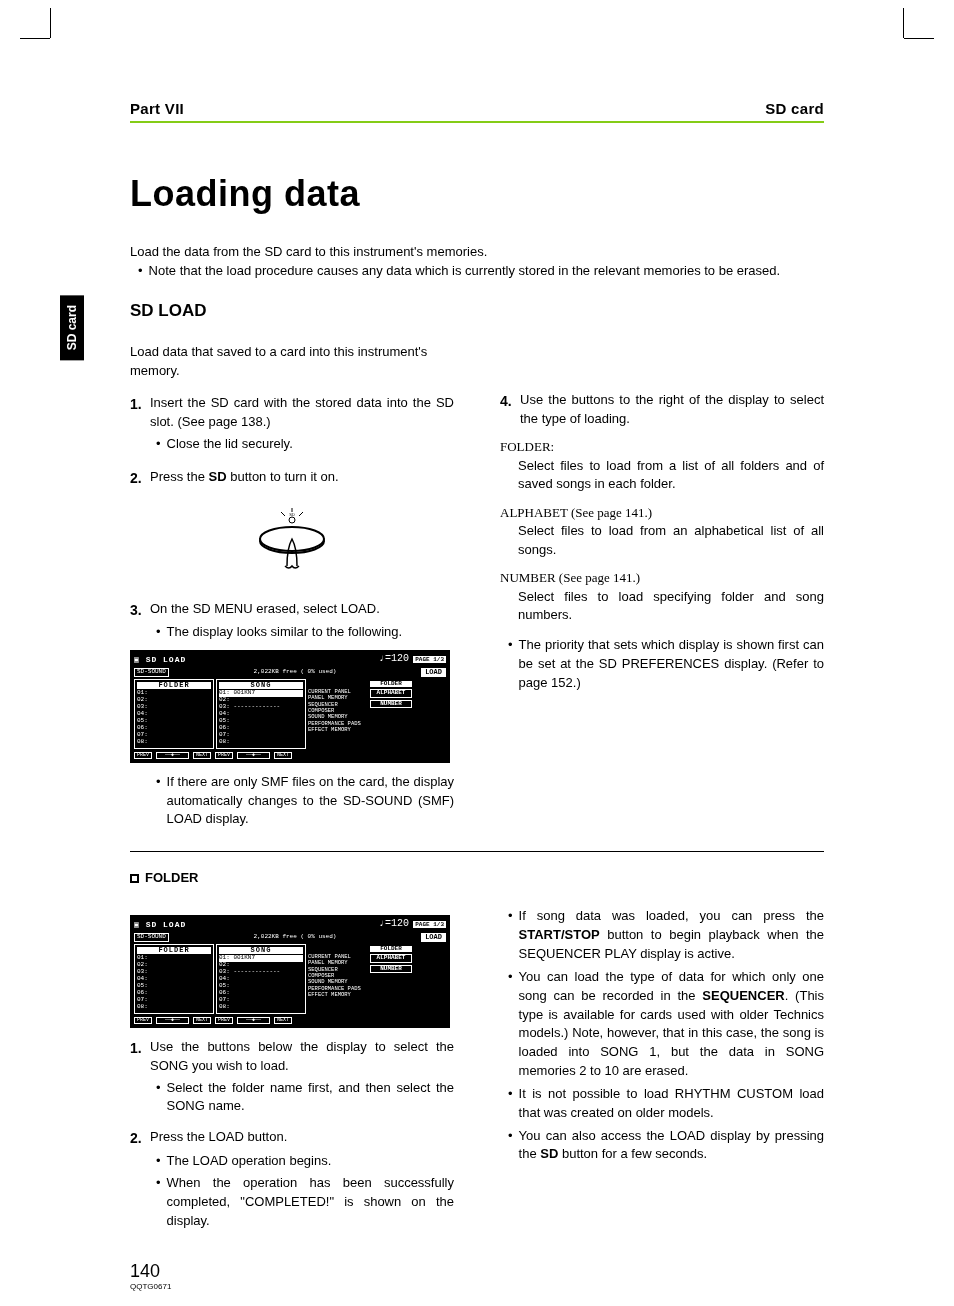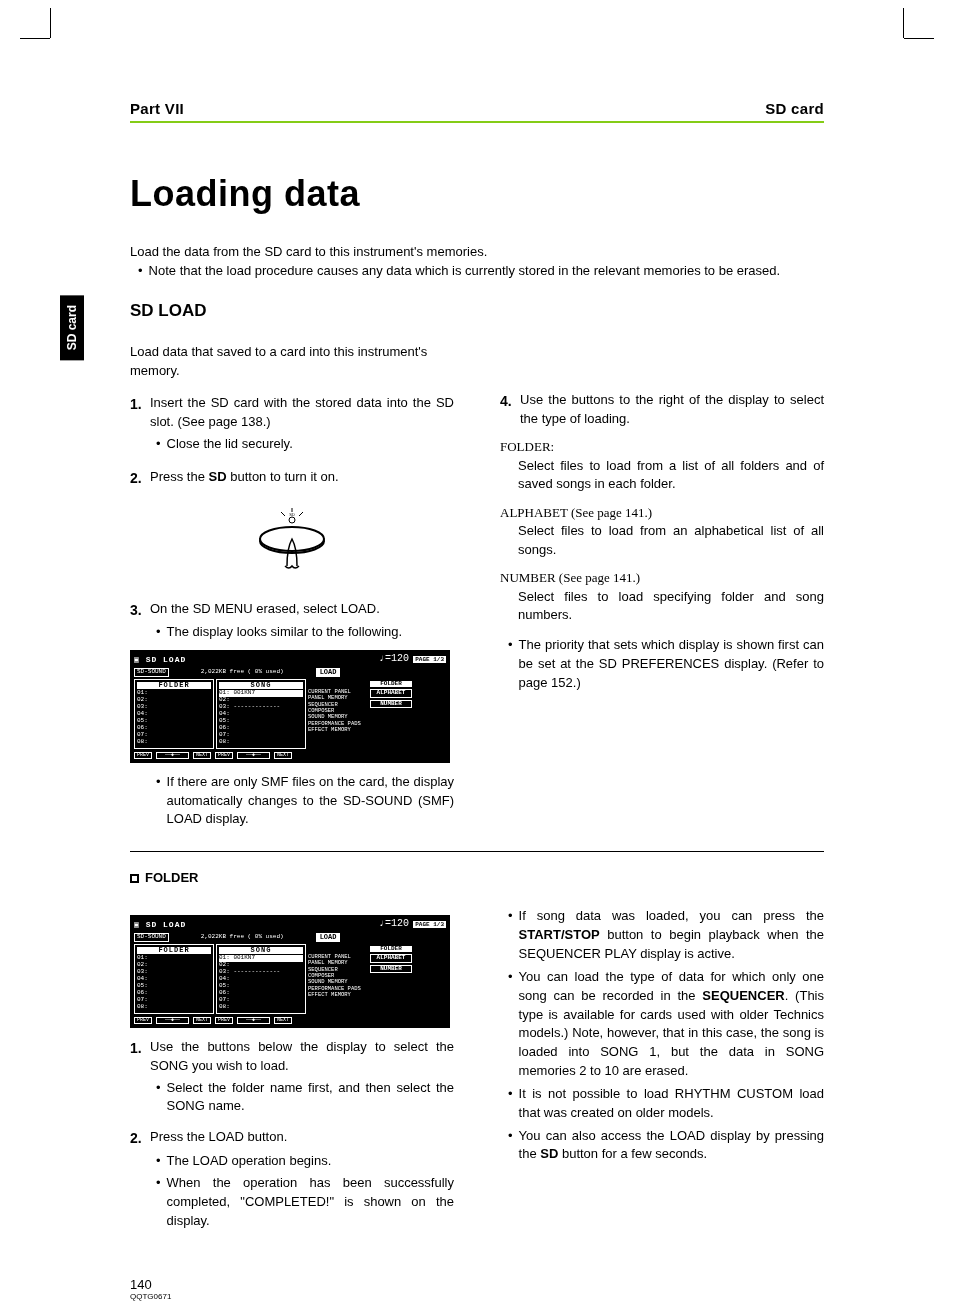--- a/index.html
+++ b/index.html
@@ -86,40 +86,40 @@
     font-size: 7px;
     line-height: 1.05;
     padding: 4px;
     margin: 8px 0 10px 0;
     width: 320px;
   }
   .lcd-header { display: flex; justify-content: space-between; align-items: flex-end; margin-bottom: 3px; }
   .lcd-title { font-weight: bold; font-size: 8px; letter-spacing: 1px; }
   .lcd-tempo { font-size: 10px; }
   .lcd-page { background: #fff; color: #000; padding: 0 2px; font-size: 6px; font-weight: bold; }
-  .lcd-row2 { display: flex; align-items: center; margin-bottom: 2px; font-size: 6px; gap: 32px; }
+  .lcd-row2 { display: flex; justify-content: space-between; align-items: center; margin-bottom: 2px; font-size: 6px; gap: 32px; }
   .lcd-btn-white { background: #fff; color: #000; padding: 1px 4px; font-weight: bold; font-size: 7px; }
   .lcd-body { display: flex; gap: 2px; }
   .lcd-panel { border: 1px solid #fff; padding: 2px; flex-shrink: 0; }
   .lcd-panel-h { background: #fff; color: #000; text-align: center; font-weight: bold; padding: 0 2px; margin-bottom: 1px; font-size: 7px; letter-spacing: 1px; }
   .lcd-list { font-size: 6px; line-height: 1.15; }
   .lcd-side-lbls { font-size: 5.5px; line-height: 1.15; padding-top: 10px; }
   .lcd-rbtn { background: #fff; color: #000; font-size: 6px; font-weight: bold; padding: 0 2px; margin: 2px 0; text-align: center; }
   .lcd-rbtn-out { border: 1px solid #fff; font-size: 6px; font-weight: bold; padding: 0 2px; margin: 2px 0; text-align: center; }
   .lcd-footer { display: flex; gap: 4px; margin-top: 3px; align-items: center; }
   .lcd-fbtn { border: 1px solid #fff; font-size: 5px; padding: 0 2px; }
   .lcd-fslider { border: 1px solid #fff; font-size: 5px; padding: 0 8px; position: relative; }
   .def-term { font-size: 13px; margin-top: 10px; font-family: Liberation Serif, serif; }
   .def-body { font-size: 13px; margin-left: 18px; line-height: 1.4; text-align: justify; margin-bottom: 6px; }
   .sq-bullet {
     display: inline-block; width: 9px; height: 9px; border: 2px solid #000; margin-right: 6px; vertical-align: middle;
   }
   .folder-h { font-size: 13px; font-weight: bold; margin-top: 18px; margin-bottom: 4px; }
   .hr-line { border-top: 1px solid #000; margin: 18px 0 8px 0; }
-  .page-num { font-size: 13px; margin-top: 42px; }
+  .page-num { font-size: 18px; margin-top: 26px; }
   .doc-code { font-size: 8px; }
   .bold { font-weight: bold; }
 </style>
 </head>
 <body>
 
 <div class="crop-top-left"></div>
 <div class="crop-top-left-v"></div>
 <div class="crop-top-right"></div>
 <div class="crop-top-right-v"></div>

